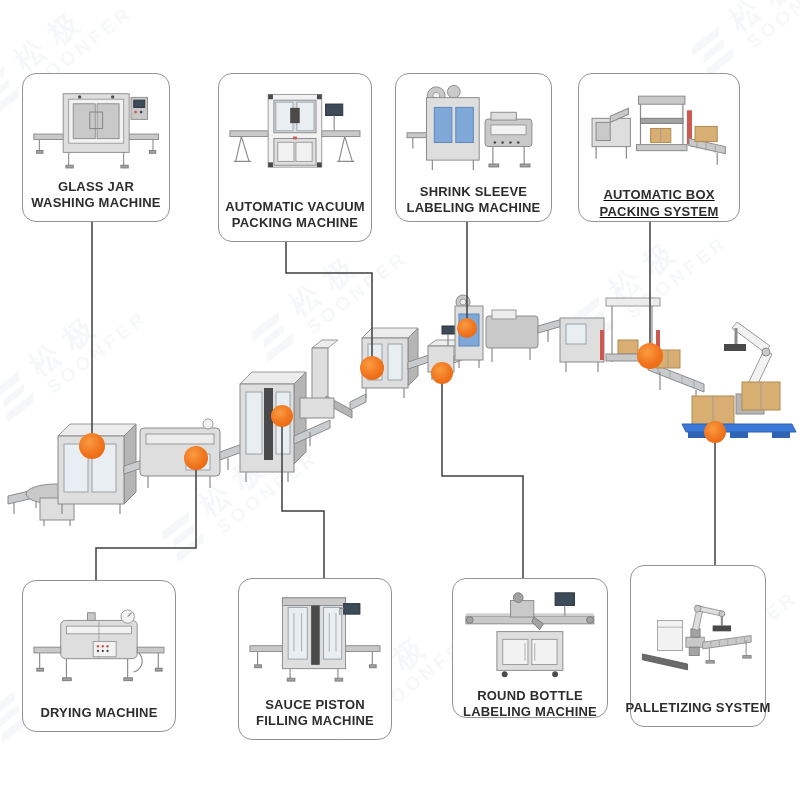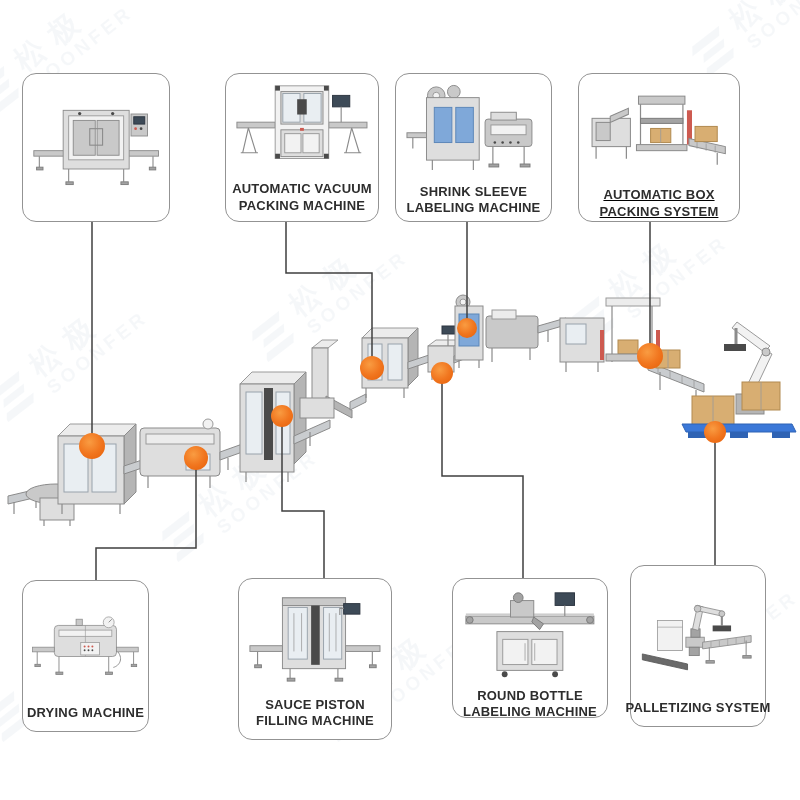--- a/index.html
+++ b/index.html
@@ -25,24 +25,24 @@
     display:flex; flex-direction:column; align-items:center; justify-content:space-between;
     padding:8px 4px 9px;
   }
   .callout .art { width:93%; flex:1 1 auto; display:flex; align-items:center; justify-content:center; }
   .callout .art svg { width:100%; height:100%; }
   .label {
     text-align:center; font-weight:bold; font-size:13px; line-height:1.28;
     color:#2d2d2d; letter-spacing:0.2px; white-space:nowrap;
   }
   #co1 { left:22px;  top:73px;  width:148px; height:149px; }
-  #co2 { left:225px; top:73px;  width:154px; height:149px; }
+  #co2 { left:218px; top:73px;  width:154px; height:169px; }
   #co3 { left:395px; top:73px;  width:157px; height:149px; }
   #co4 { left:578px; top:73px;  width:162px; height:149px;text-decoration:underline; }
-  #co5 { left:22px;  top:580px; width:127px; height:152px; }
+  #co5 { left:22px;  top:580px; width:154px; height:152px; }
   #co6 { left:238px; top:578px; width:154px; height:162px;justify-content:center; }
   #co7 { left:452px; top:578px; width:156px; height:140px; }
   #co8 { left:630px; top:565px; width:136px; height:162px;justify-content:flex-end; }
 
   
   .s1  { fill:#dedede; stroke:#8b8b8b; stroke-width:1; }
   .s2  { fill:#c9c9c9; stroke:#8b8b8b; stroke-width:1; }
   .s3  { fill:#a3a3a3; stroke:#7c7c7c; stroke-width:1; }
   .s4  { fill:#f2f2f2; stroke:#9a9a9a; stroke-width:1; }
   .win { fill:#e9eef2; stroke:#98a2ab; stroke-width:1; }
@@ -336,20 +336,24 @@
             <rect class="s3" x="97" y="90" width="8" height="3"></rect>
         </g>
         <g>
           <rect class="s2" x="108" y="16" width="18" height="24"></rect>
           <rect class="scr" x="111" y="19" width="12" height="8"></rect>
           <circle class="red" cx="113" cy="32" r="1.5"></circle>
             <circle class="dk" cx="119" cy="32" r="1.5"></circle>
         </g>
       </svg>
     </div>
+    <div class="label">
+      <div>GLASS JAR</div>
+      <div>WASHING MACHINE</div>
+    </div>
   </div>
 
   <div class="callout" id="co2">
     <div class="art">
       <svg viewBox="0 0 140 104">
         <g>
           <rect class="s2" x="2" y="42" width="40" height="6"></rect>
           <rect class="s2" x="98" y="42" width="40" height="6"></rect>
           <path class="ln" d="M14 48 L8 74 M14 48 L22 74 M6 74 H24 M122 48 L116 74 M122 48 L130 74 M114 74 H132"></path>
         </g>

